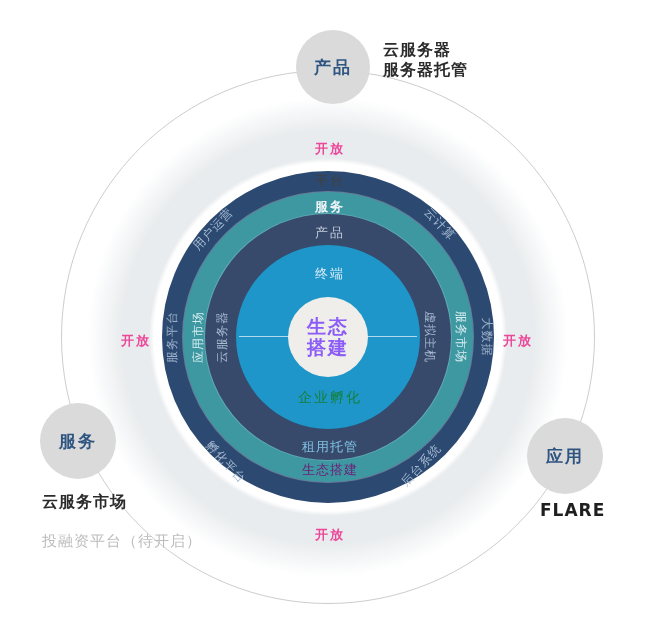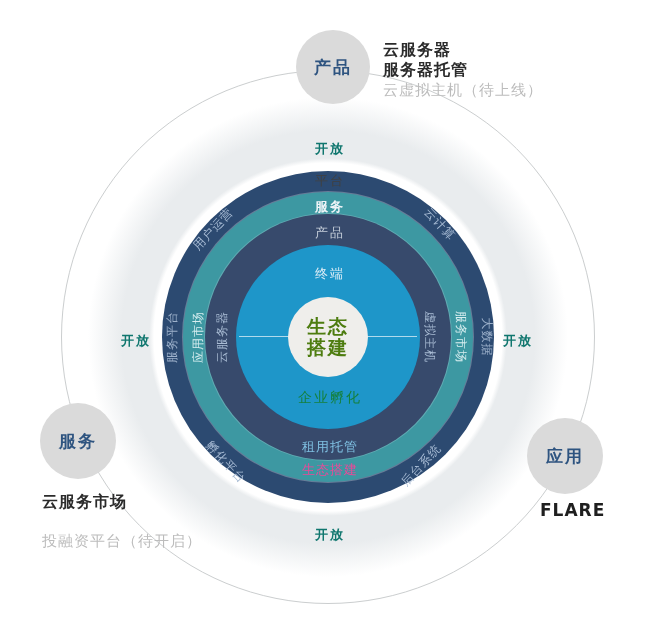--- a/index.html
+++ b/index.html
@@ -17,29 +17,29 @@
       rgba(233,236,238,0) 0%, rgba(233,236,238,0) 72.5%,
       #e9ecee 74.5%, #e9ecee 86%, rgba(233,236,238,0) 100%);
   }
   #navy {left:162px;top:171px;width:332px;height:332px;background:#2c4a71;}
   #teal {left:183px;top:192px;width:290px;height:290px;background:#3d98a2;box-shadow:0 0 0 1px rgba(255,255,255,.28);}
   #slate{left:205px;top:214px;width:246px;height:246px;background:#374a6c;box-shadow:0 0 0 1px rgba(255,255,255,.18);}
   #blue {left:236px;top:245px;width:184px;height:184px;background:#1e96c9;}
   #hline{position:absolute;left:239px;top:336px;width:178px;height:1px;background:rgba(255,255,255,.65);}
   #corecircle{left:288px;top:297px;width:80px;height:80px;background:#efeeeb;
     display:flex;flex-direction:column;align-items:center;justify-content:center;}
-  .core-line{font-size:19px;font-weight:bold;color:#4d7c0f;line-height:21px;letter-spacing:2px;}
+  .core-line{font-size:19px;font-weight:bold;color:#8b5cf6;line-height:21px;letter-spacing:2px;}
 
   .lbl{position:absolute;transform:translate(-50%,-50%);white-space:nowrap;line-height:1;}
   .w   {color:#404040;font-size:13px;letter-spacing:2px;}
   .wb  {color:#eef4f8;font-size:13px;font-weight:bold;letter-spacing:2px;}
   .mut {color:#a6bad3;font-size:12px;letter-spacing:1px;}
   .mut2{color:#a9bcd4;font-size:12px;letter-spacing:1px;}
   .tealtxt{color:#d8eef0;font-size:12px;letter-spacing:1px;}
-  .open{color:#0f766e;font-size:13px;font-weight:bold;letter-spacing:2px;}
+  .open{color:#ec4899;font-size:13px;font-weight:bold;letter-spacing:2px;}
 
   .rot-l{transform:translate(-50%,-50%) rotate(-90deg);}
   .rot-r{transform:translate(-50%,-50%) rotate(90deg);}
   .rot-tl{transform:translate(-50%,-50%) rotate(-47deg);}
   .rot-tr{transform:translate(-50%,-50%) rotate(47deg);}
   .rot-bl{transform:translate(-50%,-50%) rotate(47deg);}
   .rot-br{transform:translate(-50%,-50%) rotate(-47deg);}
 
   .satellite{position:absolute;border-radius:50%;background:#dadada;
     display:flex;align-items:center;justify-content:center;}
@@ -72,21 +72,21 @@
 
   <div class="lbl w" style="left:330px;top:273px;color:#ddedf6;">终端</div>
   <div class="lbl w" style="left:330px;top:397px;font-size:14px;color:#15803d;">企业孵化</div>
 
   <div class="lbl w" style="left:330px;top:232px;color:#c4cdd9;">产品</div>
   <div class="lbl" style="left:330px;top:446px;font-size:13px;color:#7fc0e2;letter-spacing:1px;">租用托管</div>
   <div class="lbl mut2 rot-l" style="left:222px;top:337px;">云服务器</div>
   <div class="lbl mut2 rot-r" style="left:430px;top:337px;">虚拟主机</div>
 
   <div class="lbl wb" style="left:330px;top:206px;">服务</div>
-  <div class="lbl" style="left:330px;top:469px;font-size:13px;color:#ec4899;letter-spacing:1px;">生态搭建</div>
+  <div class="lbl" style="left:330px;top:469px;font-size:13px;color:#701a75;letter-spacing:1px;">生态搭建</div>
   <div class="lbl tealtxt rot-l" style="left:198px;top:337px;">应用市场</div>
   <div class="lbl tealtxt rot-r" style="left:461px;top:337px;">服务市场</div>
 
   <div class="lbl w" style="left:330px;top:180px;">平台</div>
   <div class="lbl mut rot-tl" style="left:213px;top:229px;">用户运营</div>
   <div class="lbl mut rot-tr" style="left:440px;top:224px;">云计算</div>
   <div class="lbl mut rot-l" style="left:172px;top:337px;color:#9db1cb;">服务平台</div>
   <div class="lbl mut rot-r" style="left:487px;top:337px;color:#9db1cb;">大数据</div>
   <div class="lbl mut rot-bl" style="left:226px;top:462px;">孵化平台</div>
   <div class="lbl mut rot-br" style="left:421px;top:465px;">后台系统</div>
@@ -94,21 +94,20 @@
   <div class="lbl open" style="left:330px;top:148px;">开放</div>
   <div class="lbl open" style="left:518px;top:340px;">开放</div>
   <div class="lbl open" style="left:330px;top:534px;">开放</div>
   <div class="lbl open" style="left:136px;top:340px;">开放</div>
 
   <div class="satellite" style="left:296px;top:30px;width:74px;height:74px;">
     <span class="sat-label">产品</span>
   </div>
   <div class="note note-bold" style="left:383px;top:42px;">云服务器</div>
   <div class="note note-bold" style="left:383px;top:62px;">服务器托管</div>
-  <div class="note note-gray" style="left:383px;top:83px;">云虚拟主机（待上线）</div>
 
   <div class="satellite" style="left:40px;top:403px;width:76px;height:76px;">
     <span class="sat-label">服务</span>
   </div>
   <div class="note note-bold" style="left:42px;top:494px;">云服务市场</div>
   <div class="note note-gray" style="left:42px;top:534px;">投融资平台（待开启）</div>
 
   <div class="satellite" style="left:527px;top:418px;width:76px;height:76px;">
     <span class="sat-label">应用</span>
   </div>

